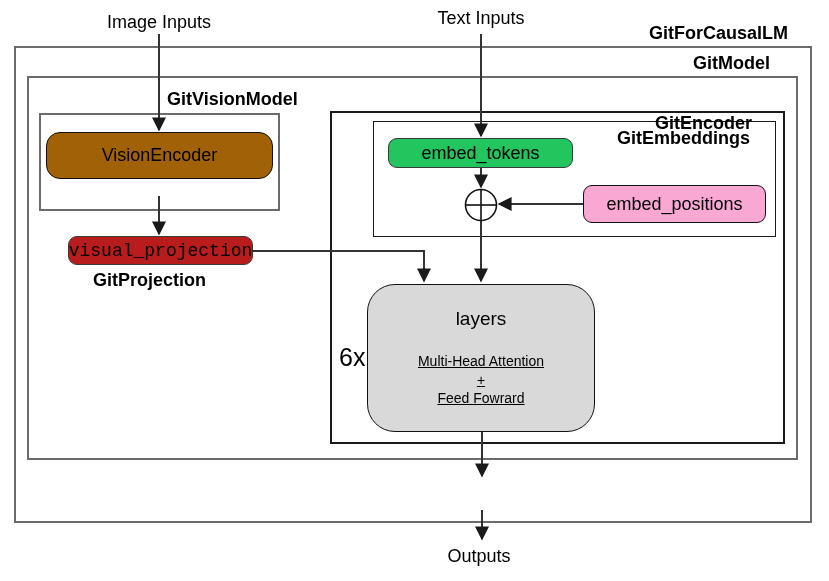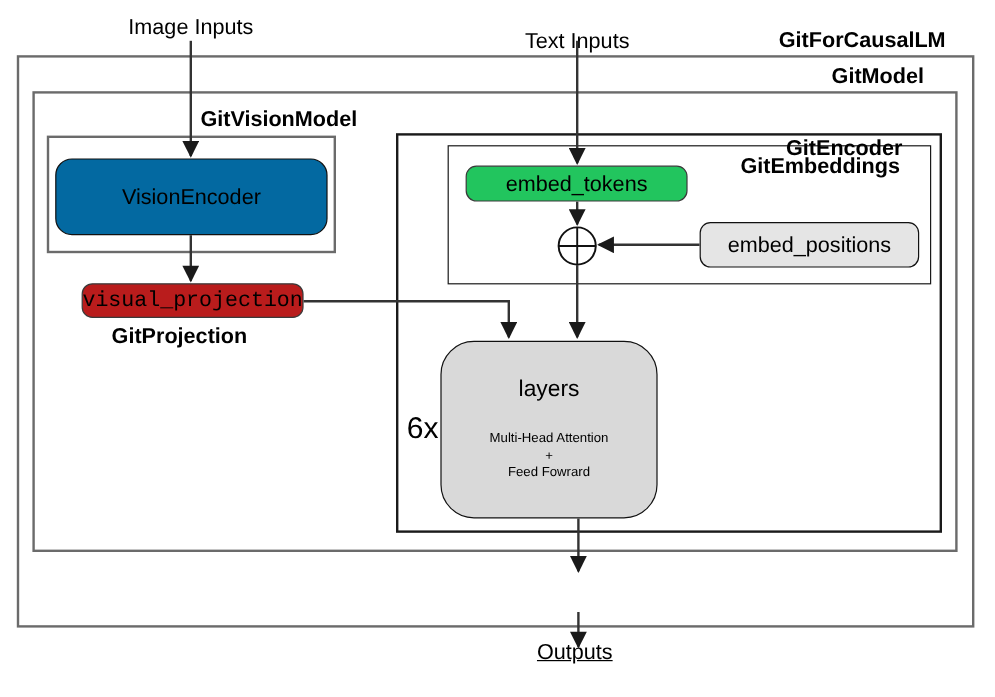--- a/index.html
+++ b/index.html
@@ -45,21 +45,21 @@
   }
   .node.blackedge { border-color: #111; }
   .node.biground { border-radius: 28px; }
   .layers-inner {
     display: flex;
     flex-direction: column;
     align-items: center;
     gap: 0;
   }
   .layers-title { font-size: 19px; margin-bottom: 22px; }
-  .layers-sub   { font-size: 11px; line-height: 1.35; }
+  .layers-sub   { font-size: 14px; line-height: 1.35; text-decoration: underline; }
   svg.overlay {
     position: absolute;
     left: 0; top: 0;
     width: 829px; height: 581px;
     pointer-events: none;
   }
 </style>
 </head>
 <body>
 
@@ -72,41 +72,41 @@
   <div class="box thin" style="left:373px; top:121px; width:403px; height:116px;"></div>
 
   <div class="lbl bold" style="right:41px; top:24px;">GitForCausalLM</div>
   <div class="lbl bold" style="right:59px; top:54px;">GitModel</div>
   <div class="lbl bold" style="right:77px; top:90px;margin-top:24px;">GitEncoder</div>
   <div class="lbl bold" style="right:79px; top:129px;">GitEmbeddings</div>
   <div class="lbl bold" style="left:167px; top:90px;">GitVisionModel</div>
   <div class="lbl centered" style="left:159px; top:13px;">Image Inputs</div>
 
   <div class="lbl bold" style="left:93px; top:271px;">GitProjection</div>
-  <div class="lbl centered" style="left:481px; top:25px;">Text Inputs</div>
-  <div class="lbl centered" style="left:479px; top:534px;text-decoration:underline;">Outputs</div>
+  <div class="lbl centered" style="left:481px; top:9px;">Text Inputs</div>
+  <div class="lbl centered" style="left:479px; top:547px;">Outputs</div>
   <div class="lbl" style="left:339px; top:344px; font-size:25px;">6x</div>
 
-  <div class="node blackedge" style="left: 46px; top: 132px; width: 227px; height: 64px; border-radius: 14px; background: #0369a1;">
+  <div class="node blackedge" style="left: 46px; top: 132px; width: 227px; height: 47px; border-radius: 14px; background: #a16207;">
     <span>VisionEncoder</span>
   </div>
 
   <div class="node" style="left: 68px; top: 236px; width: 185px; height: 29px; background: #b91c1c; font-family: Liberation Mono, monospace;">
     <span>visual_projection</span>
   </div>
 
   <div class="node" style="left: 388px; top: 138px; width: 185px; height: 30px; background: #22c55e;">
     <span>embed_tokens</span>
   </div>
 
-  <div class="node blackedge" style="left: 583px; top: 185px; width: 183px; height: 38px; background: #e5e5e5;">
+  <div class="node blackedge" style="left: 583px; top: 185px; width: 183px; height: 38px; background: #f9a8d4;">
     <span>embed_positions</span>
   </div>
 
-  <div class="node blackedge biground" style="left: 367px; top: 284px; width: 181px; height: 148px; background: rgb(217, 217, 217);">
+  <div class="node blackedge biground" style="left: 367px; top: 284px; width: 228px; height: 148px; background: rgb(217, 217, 217);">
     <div class="layers-inner">
       <span class="layers-title">layers</span>
       <span class="layers-sub">Multi-Head Attention</span>
       <span class="layers-sub">+</span>
       <span class="layers-sub">Feed Fowrard</span>
     </div>
   </div>
 
 
   <svg class="overlay" viewBox="0 0 829 581" xmlns="http://www.w3.org/2000/svg">

